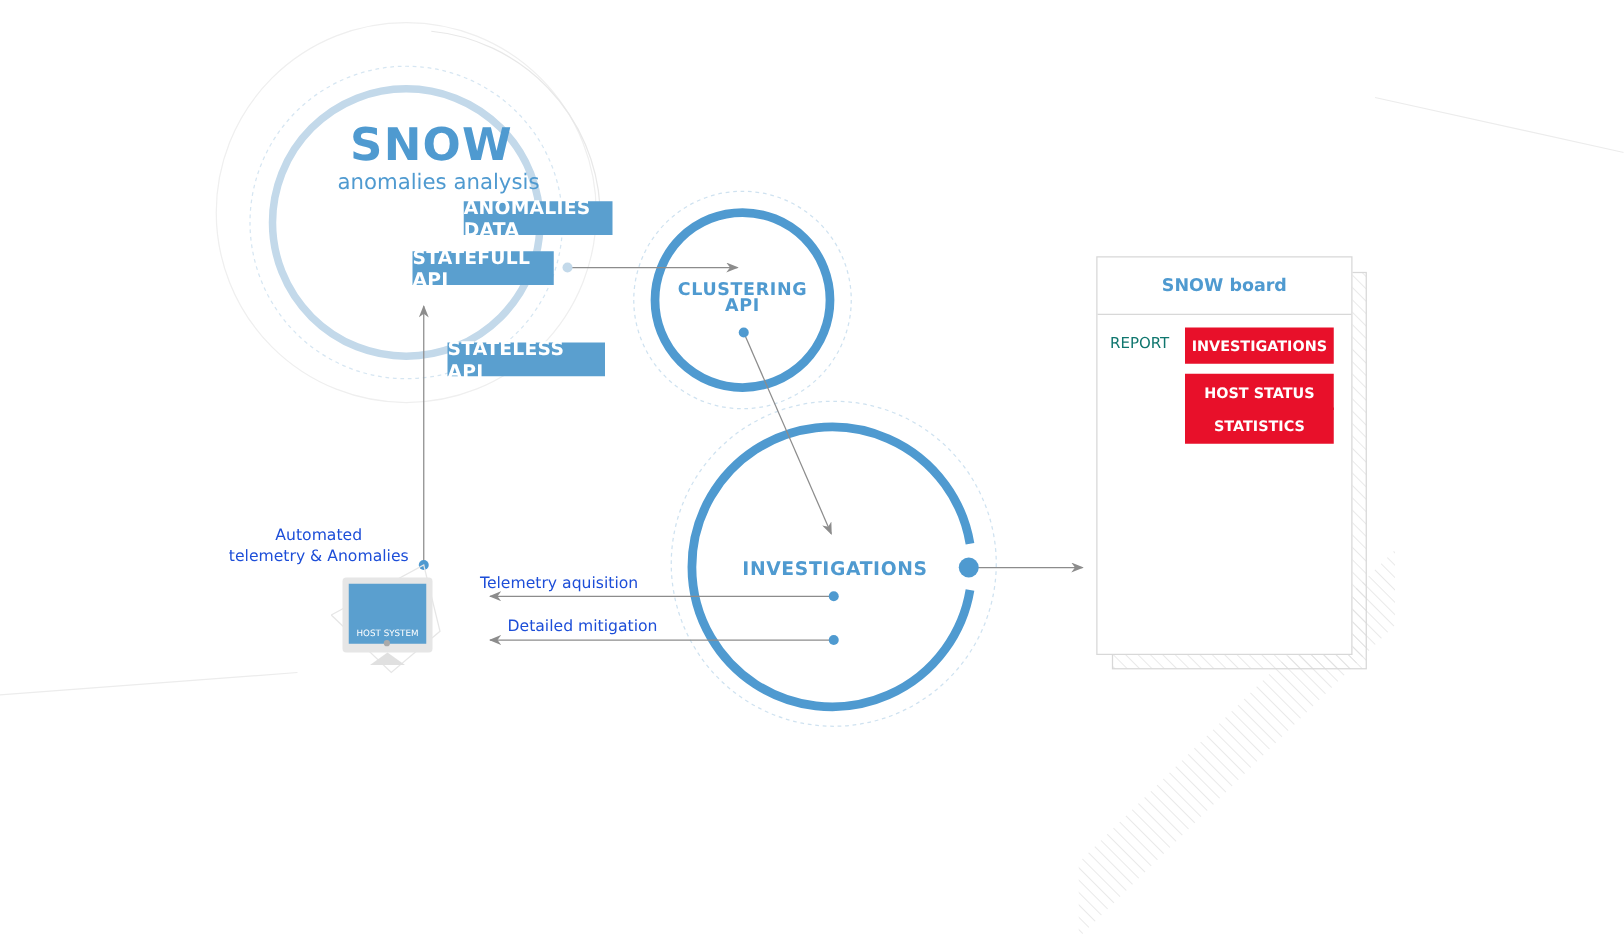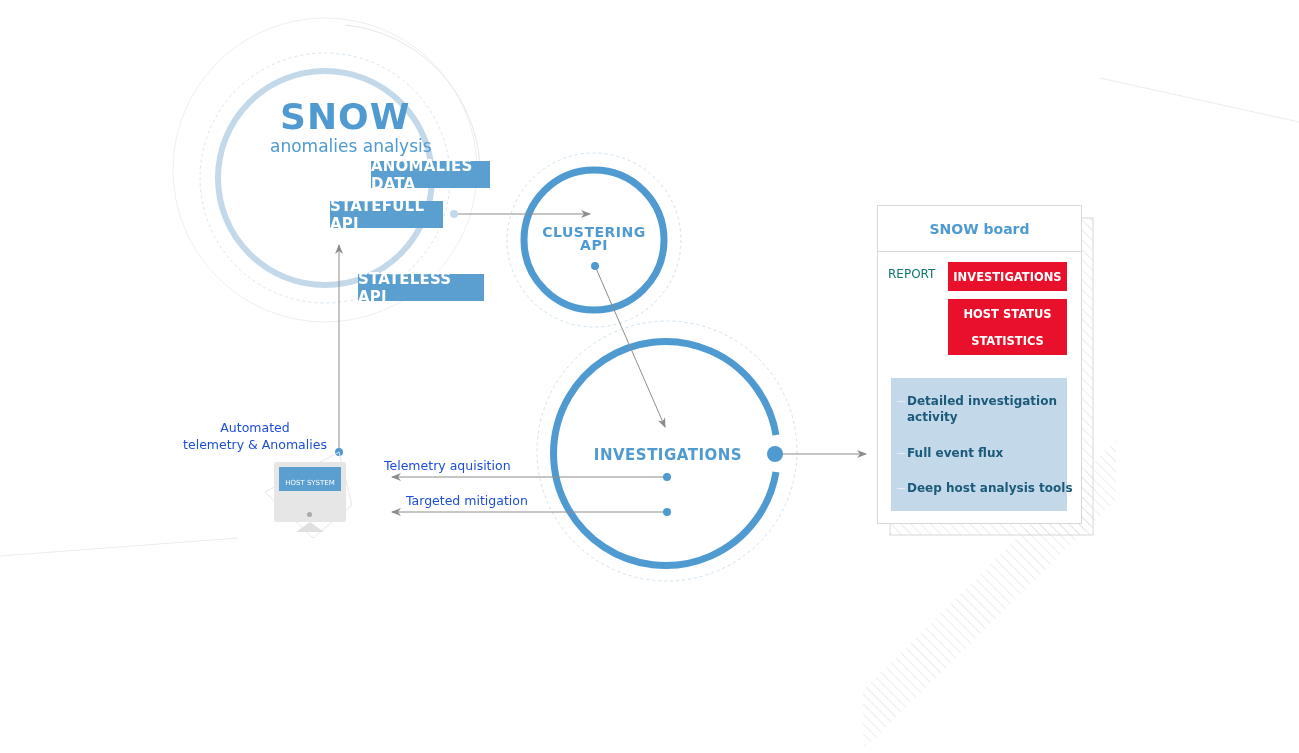--- a/index.html
+++ b/index.html
@@ -21,21 +21,21 @@
                  justify-content:center; color:#4f9ad0; font-weight:bold; font-size:14px; }
   .report-label { position:absolute; left:10px; top:61px; color:#0f766e; font-size:12px; }
   .redbtn { position:absolute; left:70px; width:119px; height:29px; background:#e8102a;
             color:#fff; font-weight:bold; font-size:11.5px; display:flex; align-items:center;
             justify-content:center; cursor:pointer; }
   .feature-panel { position:absolute; left:13px; top:172px; width:176px; height:133px;
                    background:#c3d9ea; }
   .feature { position:absolute; left:16px; color:#1b5a78; font-weight:bold; font-size:12px; line-height:16px; }
   .feature-tick { position:absolute; left:-10px; top:8px; width:8px; height:1px; background:#e5eef6; }
   .host { position:absolute; left:274px; top:462px; width:72px; height:60px; background:#e6e6e6; border-radius:3px; }
-  .host-screen { position:absolute; left:5px; top:5px; width:62px; height:24px; background:#5a9fcf;
+  .host-screen { position:absolute; left:5px; top:5px; width:62px; height:48px; background:#5a9fcf;
                  color:#fff; font-size:7px; display:flex; align-items:flex-end; justify-content:center; padding-bottom:0; }
   .host-screen span { margin-bottom:4px; }
   .host-dot { position:absolute; left:33px; top:50px; width:5px; height:5px; border-radius:50%; background:#aaa; }
   .host-stand { position:absolute; left:296px; top:522px; width:0; height:0;
                 border-left:14px solid transparent; border-right:14px solid transparent;
                 border-bottom:10px solid #e0e0e0; }
 </style>
 </head>
 <body>
 
@@ -104,35 +104,21 @@
   <div>telemetry &amp; Anomalies</div>
 </div>
 <div class="host">
   <div class="host-screen">
       <span>HOST SYSTEM</span>
     </div>
   <div class="host-dot"></div>
 </div>
 <div class="host-stand"></div>
 <div class="graytext" style="left:384px;top:458px;">Telemetry aquisition</div>
-<div class="graytext" style="left:406px;top:493px;">Targeted mitigation</div>
+<div class="graytext" style="left:406px;top:493px;">Detailed mitigation</div>
 
 <div class="board">
   <div class="board-title">SNOW board</div>
   <div class="report-label">REPORT</div>
   <div class="redbtn" style="top:56px;">INVESTIGATIONS</div>
   <div class="redbtn" style="top:93px;">HOST STATUS</div>
   <div class="redbtn" style="top:120px;">STATISTICS</div>
-  <div class="feature-panel">
-    <div class="feature" style="top:15px;width:150px;">
-      <span class="feature-tick"></span>
-      <span>Detailed investigation activity</span>
-    </div>
-    <div class="feature" style="top:67px;">
-      <span class="feature-tick"></span>
-      <span>Full event flux</span>
-    </div>
-    <div class="feature" style="top:102px;white-space:nowrap;">
-      <span class="feature-tick"></span>
-      <span>Deep host analysis tools</span>
-    </div>
-  </div>
 </div>
 
 </body></html>

